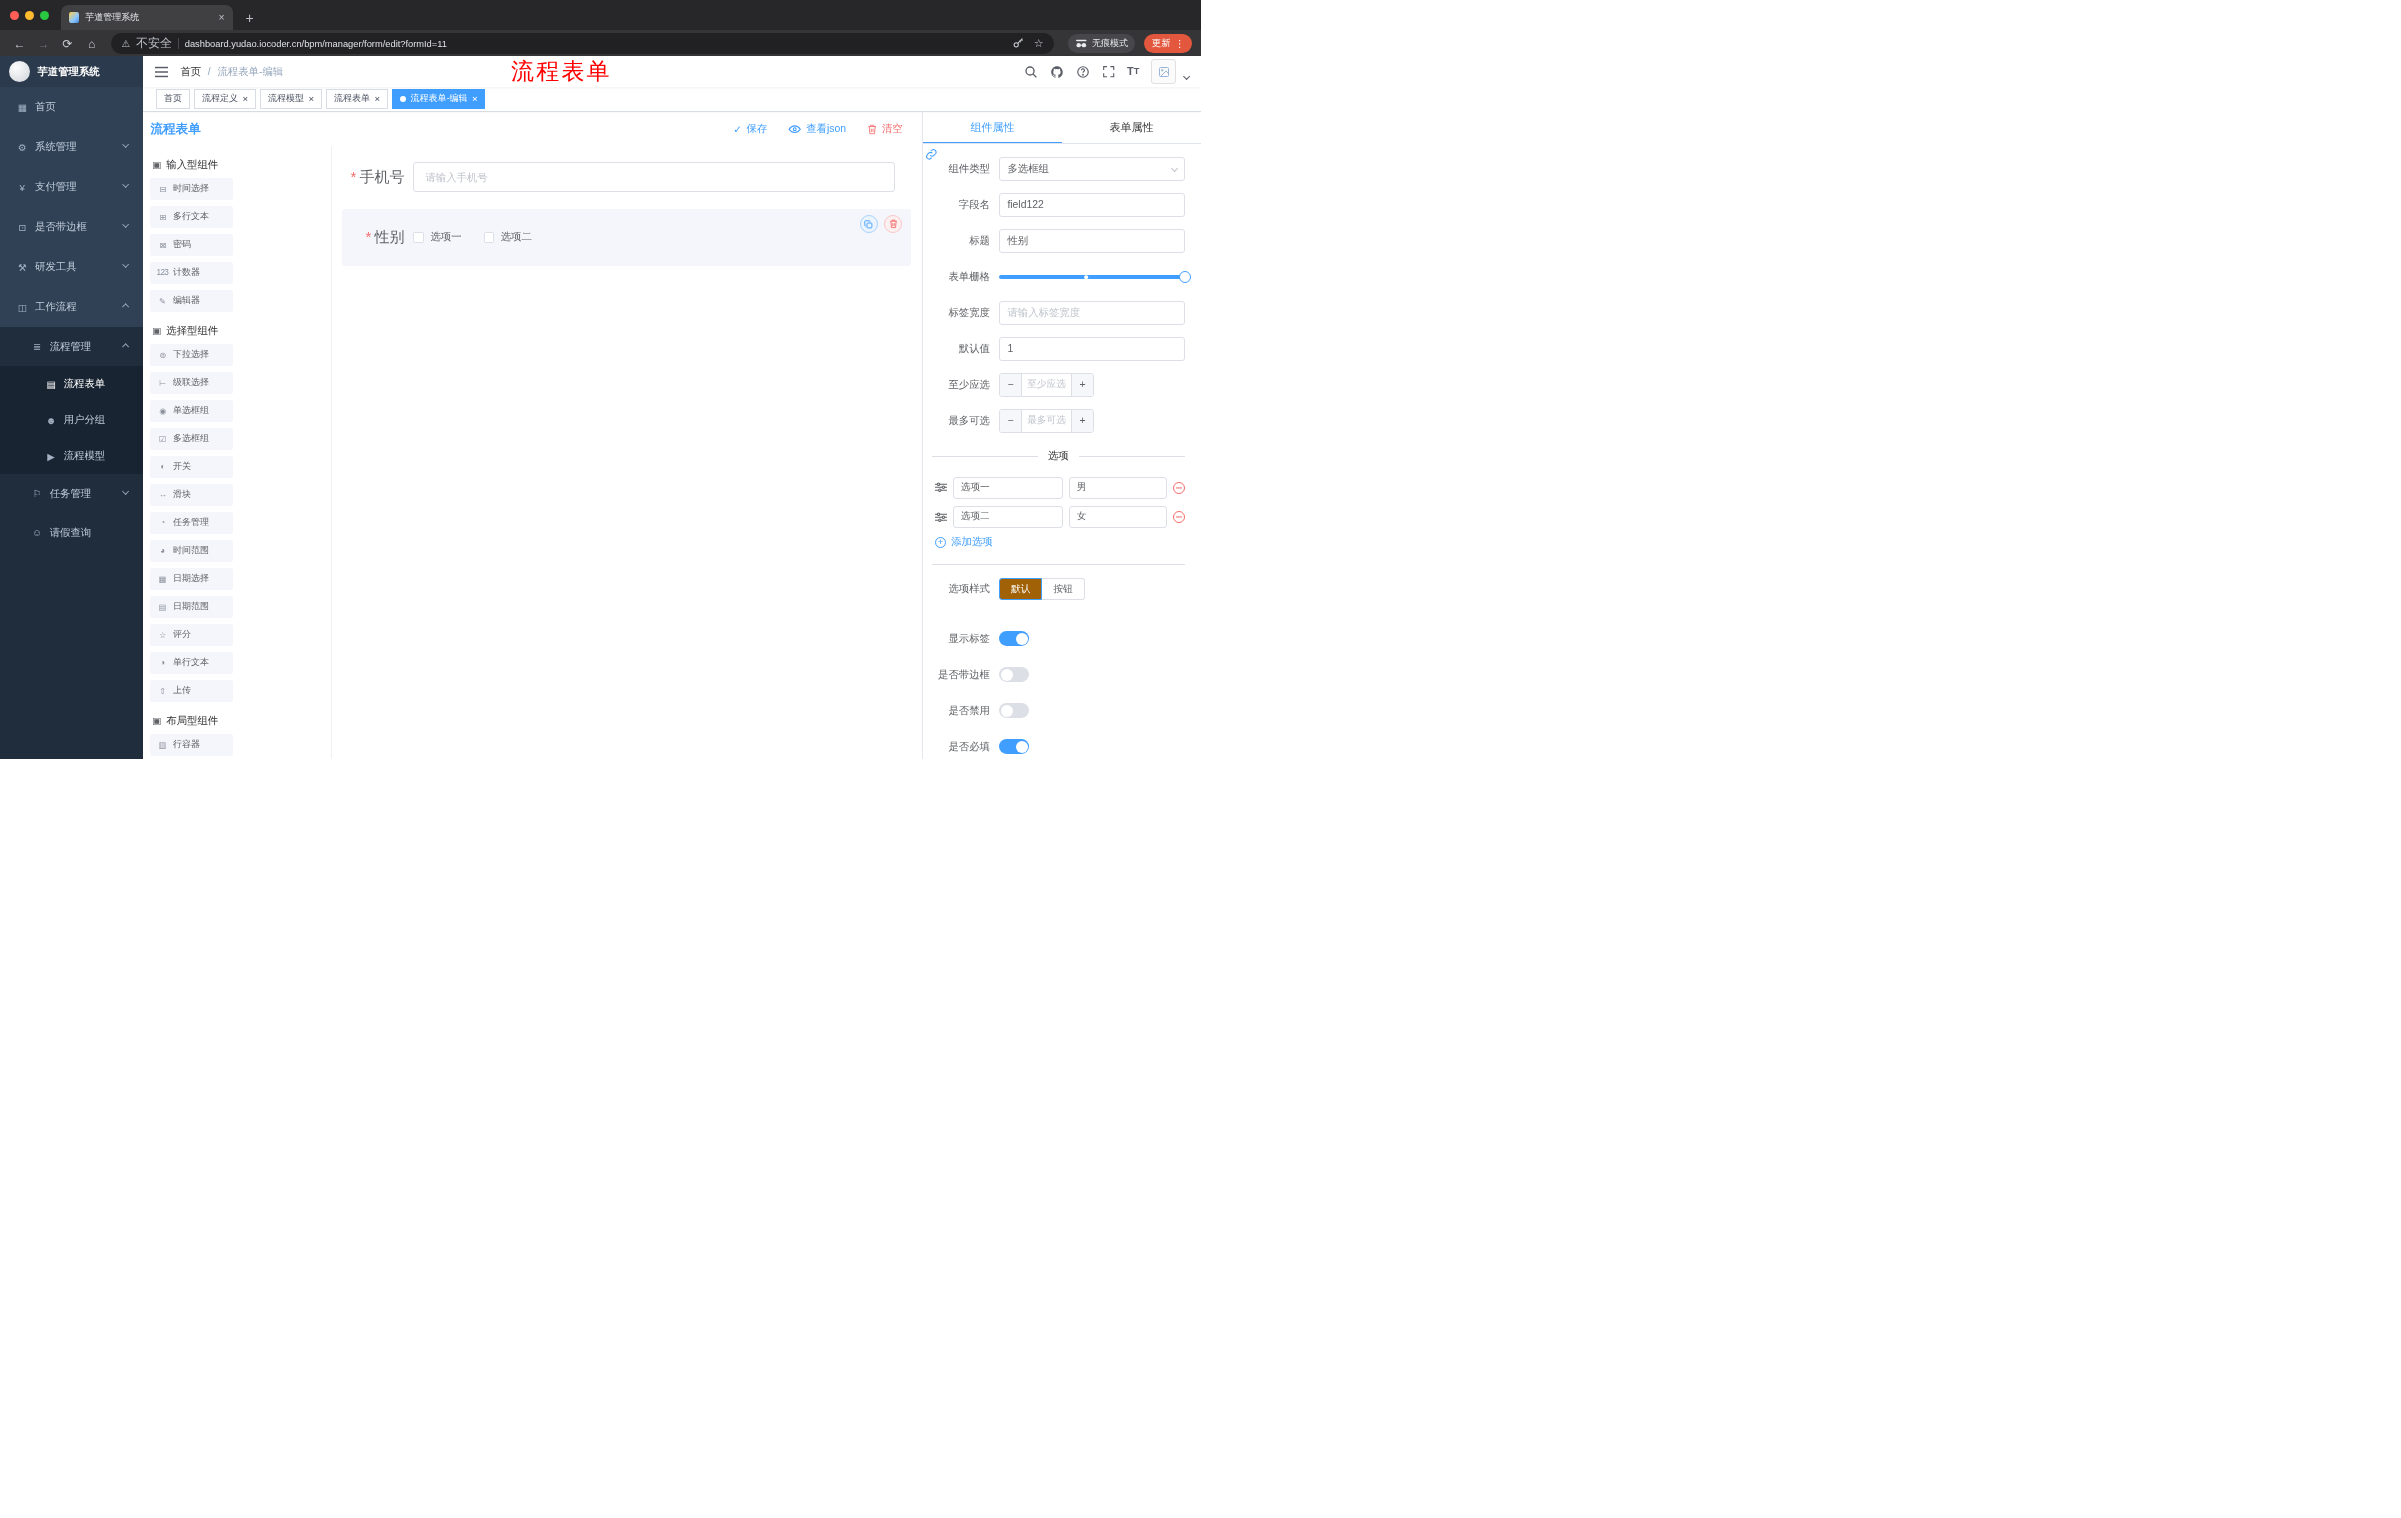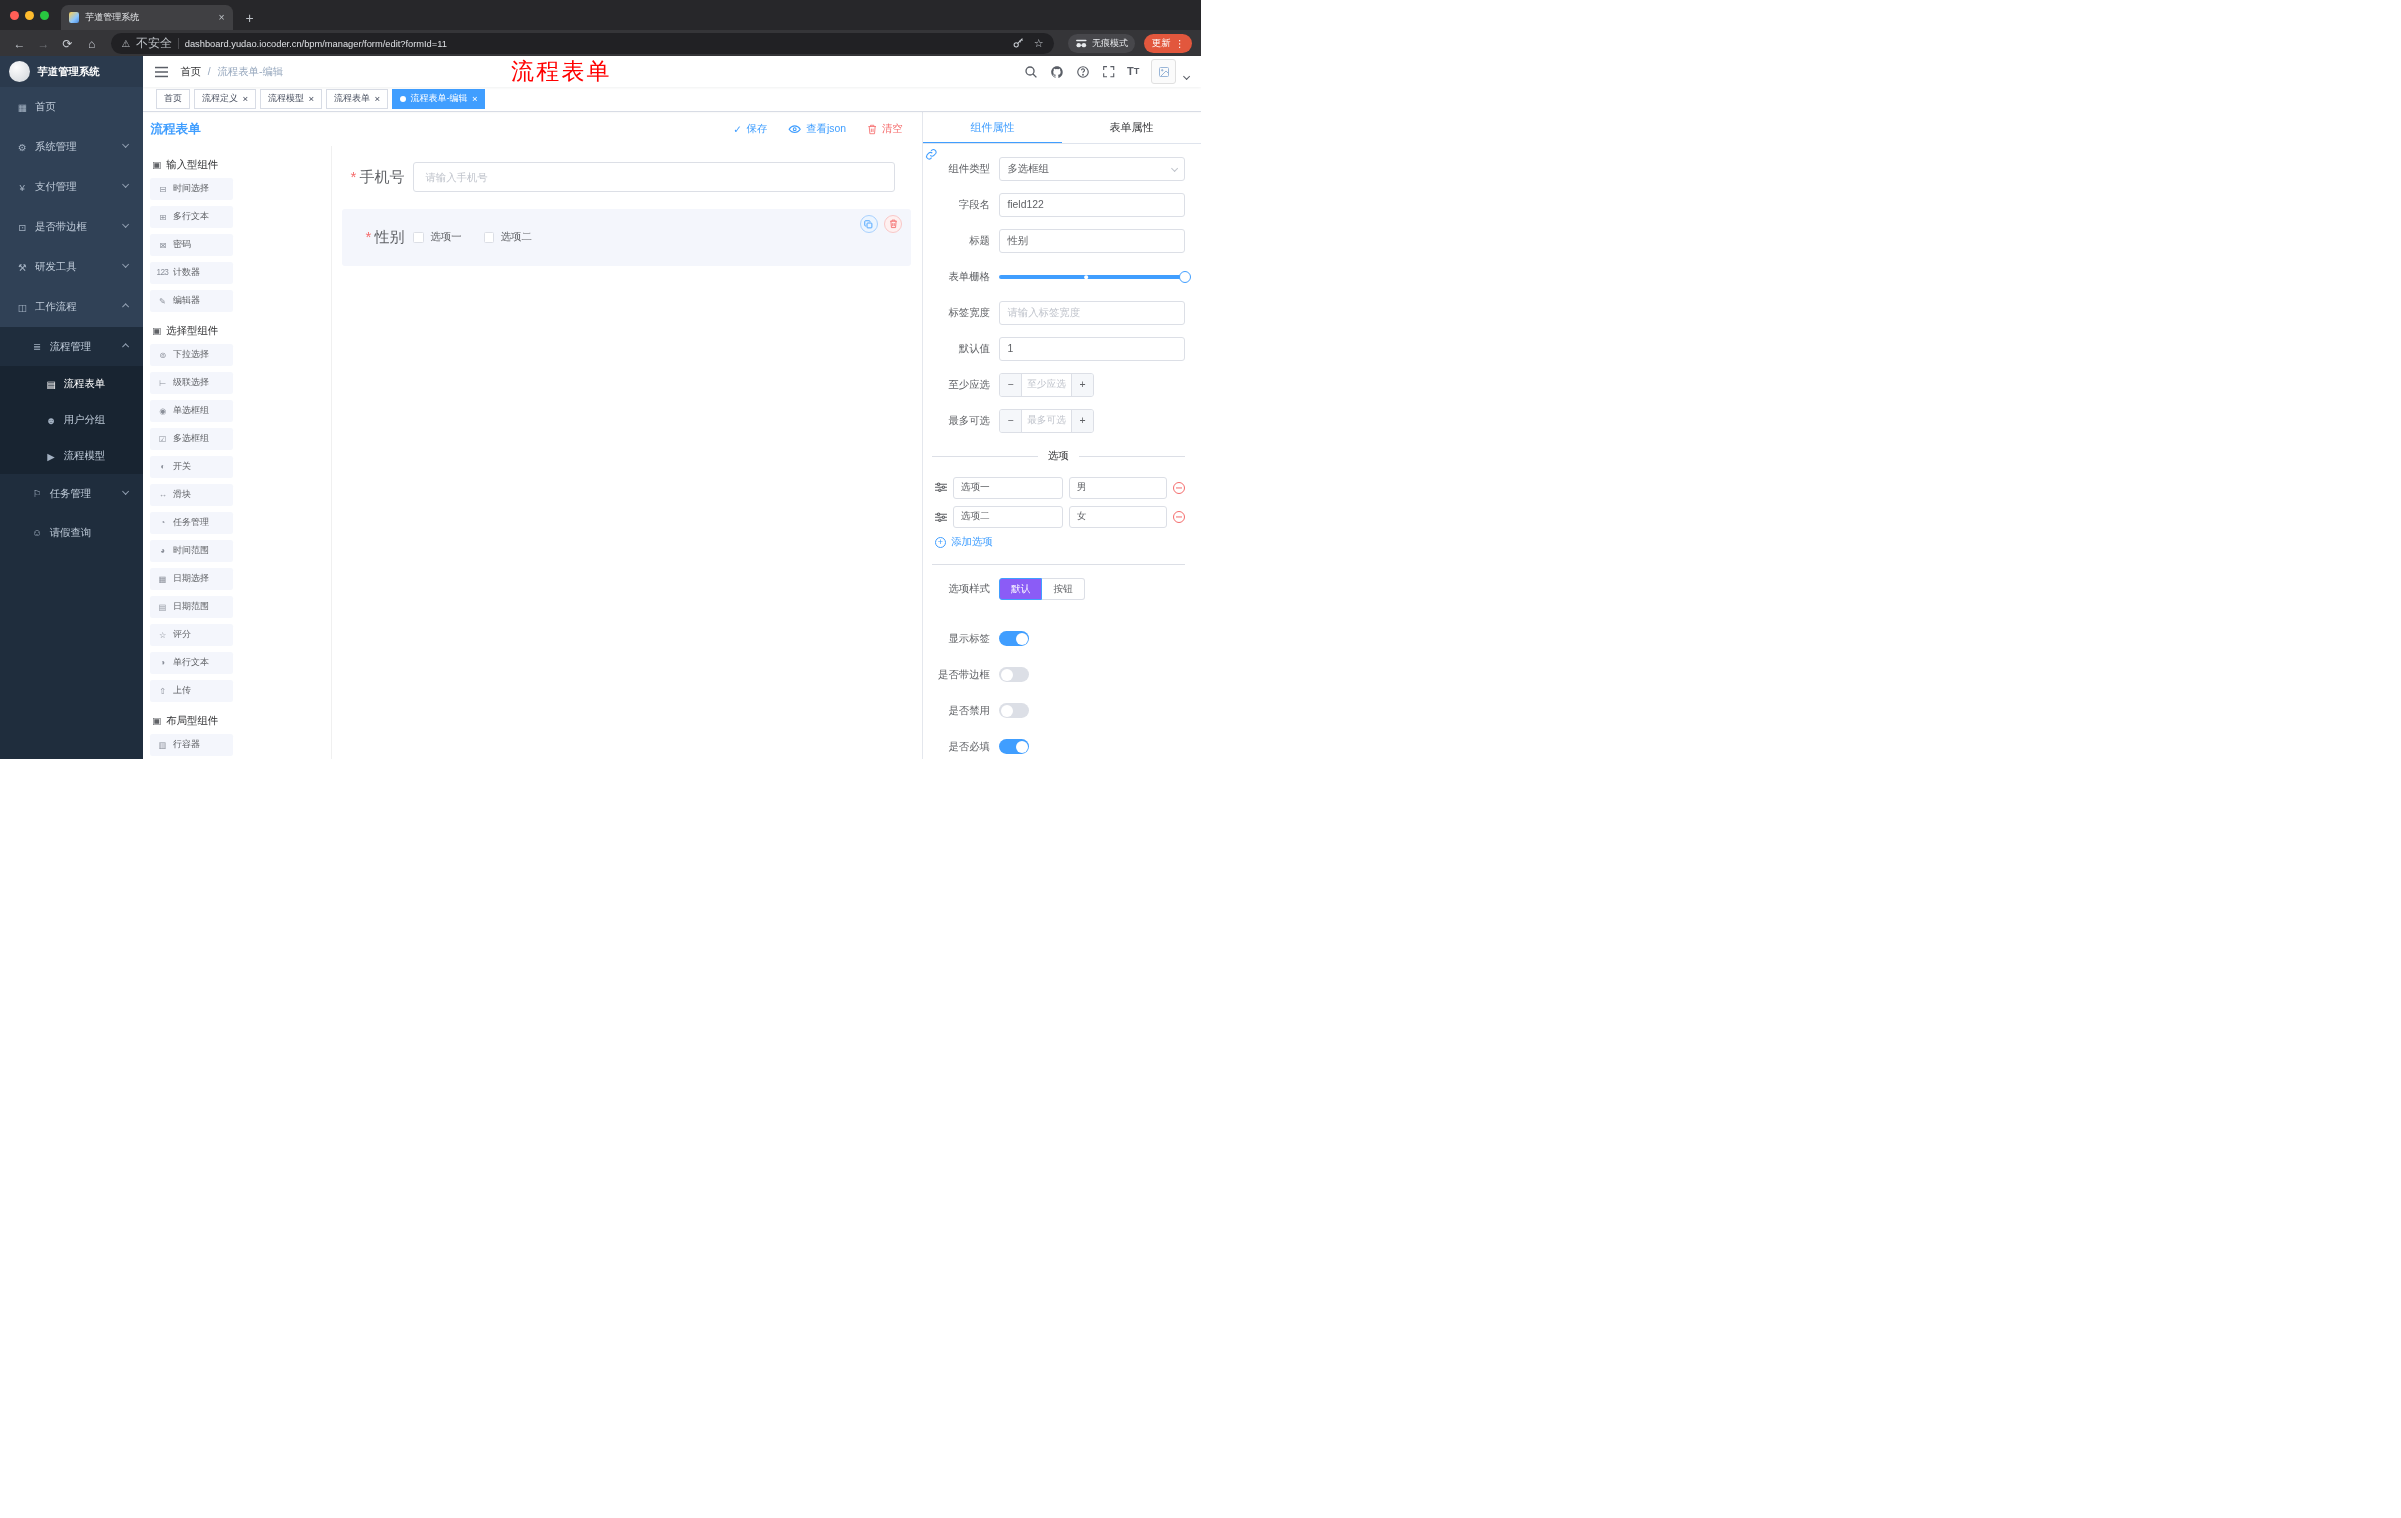--- a/index.html
+++ b/index.html
@@ -150,21 +150,21 @@
   .opt-input.val { flex:1; }
   .opt-del { width:12px; height:12px; border:0.7px solid #f56c6c; border-radius:50%; position:relative; flex-shrink:0; cursor:pointer; }
   .opt-del::after { content:''; position:absolute; left:2.2px; right:2.2px; top:50%; height:1.1px; background:#f56c6c; transform:translateY(-50%); }
   .add-option { display:flex; align-items:center; gap:5.2px; color:#409eff; font-size:10.4px; margin:3px 0 0 3px; cursor:pointer; }
   .add-ic { width:11px; height:11px; border:0.7px solid #409eff; border-radius:50%; font-size:9px; line-height:9.7px; text-align:center; color:#409eff; }
 
   .rbg { display:flex; }
   .rbg-btn { height:22px; padding:0 11px; display:flex; align-items:center; font-size:9.7px; border:0.7px solid #dcdfe6; background:#fff; color:#606266; cursor:pointer; }
   .rbg-btn.first { border-radius:3px 0 0 3px; }
   .rbg-btn.last { border-radius:0 3px 3px 0; border-left:none; }
-  .rbg-btn.active { background:#8b5cf6; border-color:#409eff; color:#fff; }
+  .rbg-btn.active { background:#a16207; border-color:#409eff; color:#fff; }
 
   .sw { width:30px; height:15px; border-radius:7.4px; background:#dcdfe6; position:relative; cursor:pointer; flex-shrink:0; }
   .sw::after { content:''; position:absolute; top:1.5px; left:1.5px; width:12px; height:12px; border-radius:50%; background:#fff; }
   .sw.on { background:#409eff; }
   .sw.on::after { left:auto; right:1.5px; }
   .prow.switch-row { margin-bottom:21px; }
   .prow.style-row { margin-bottom:31px; }
 </style>
 </head>
 <body>

